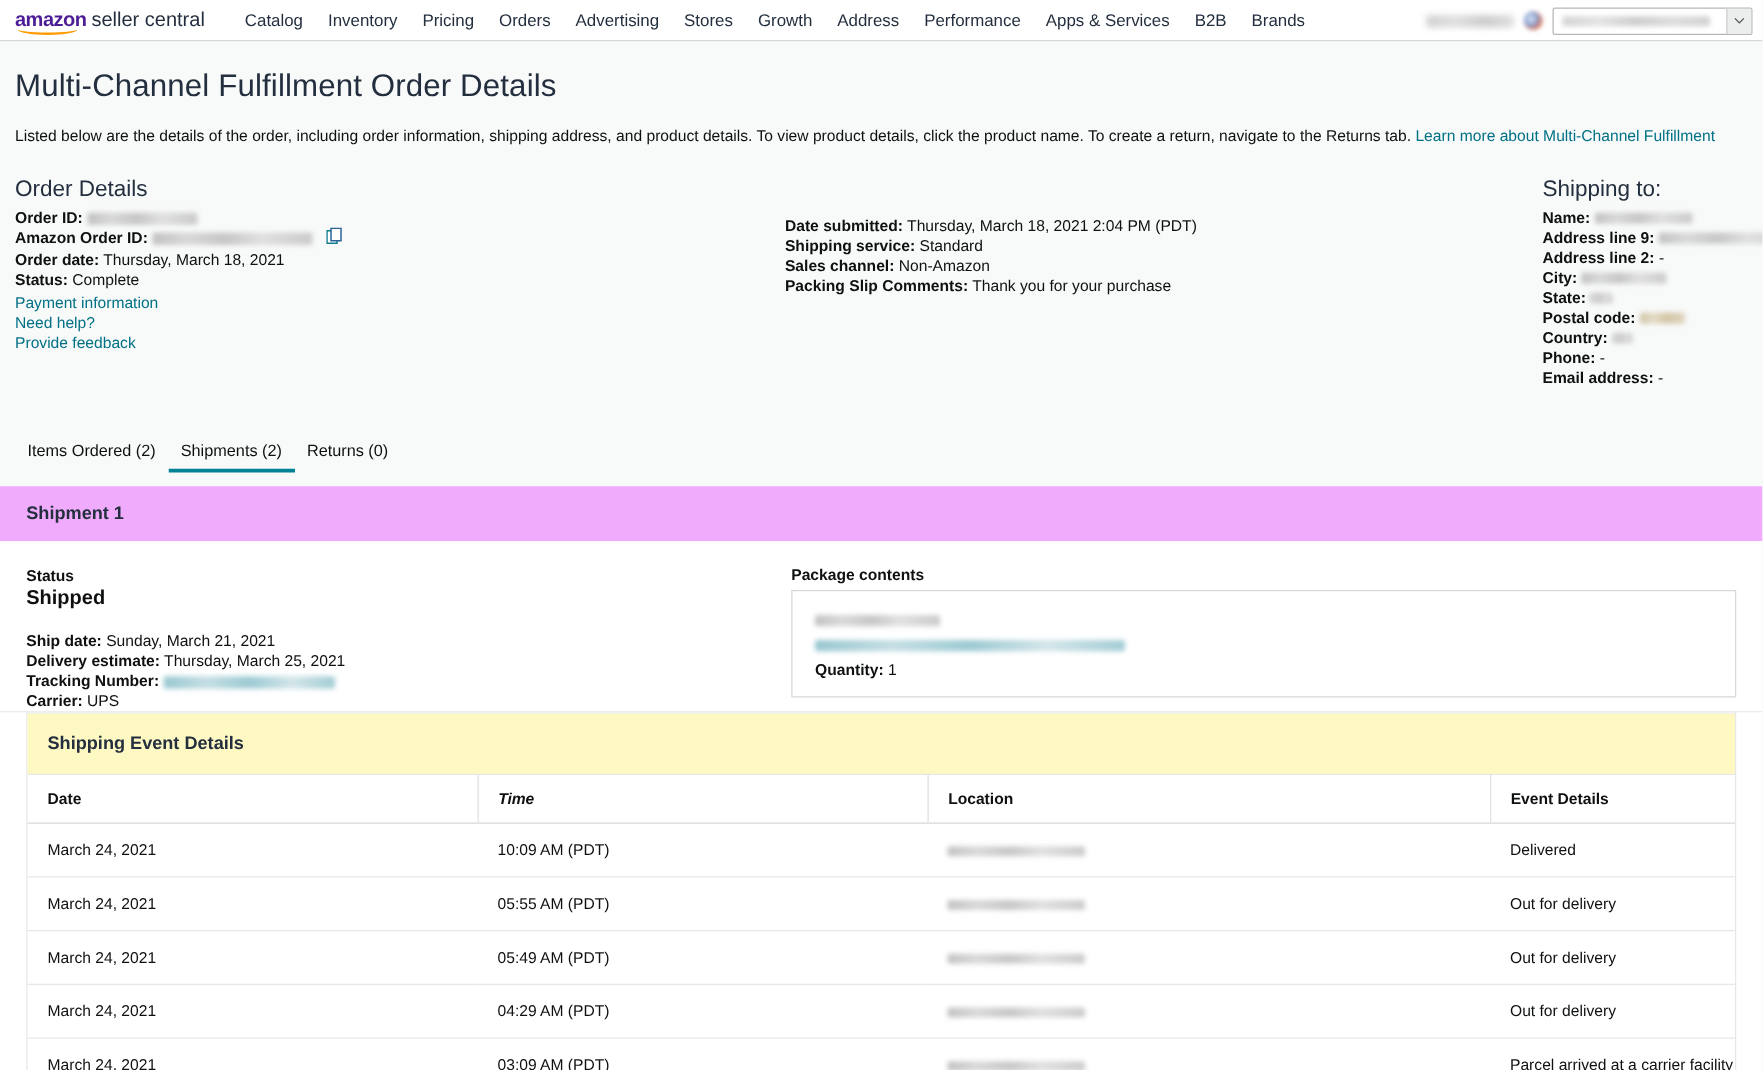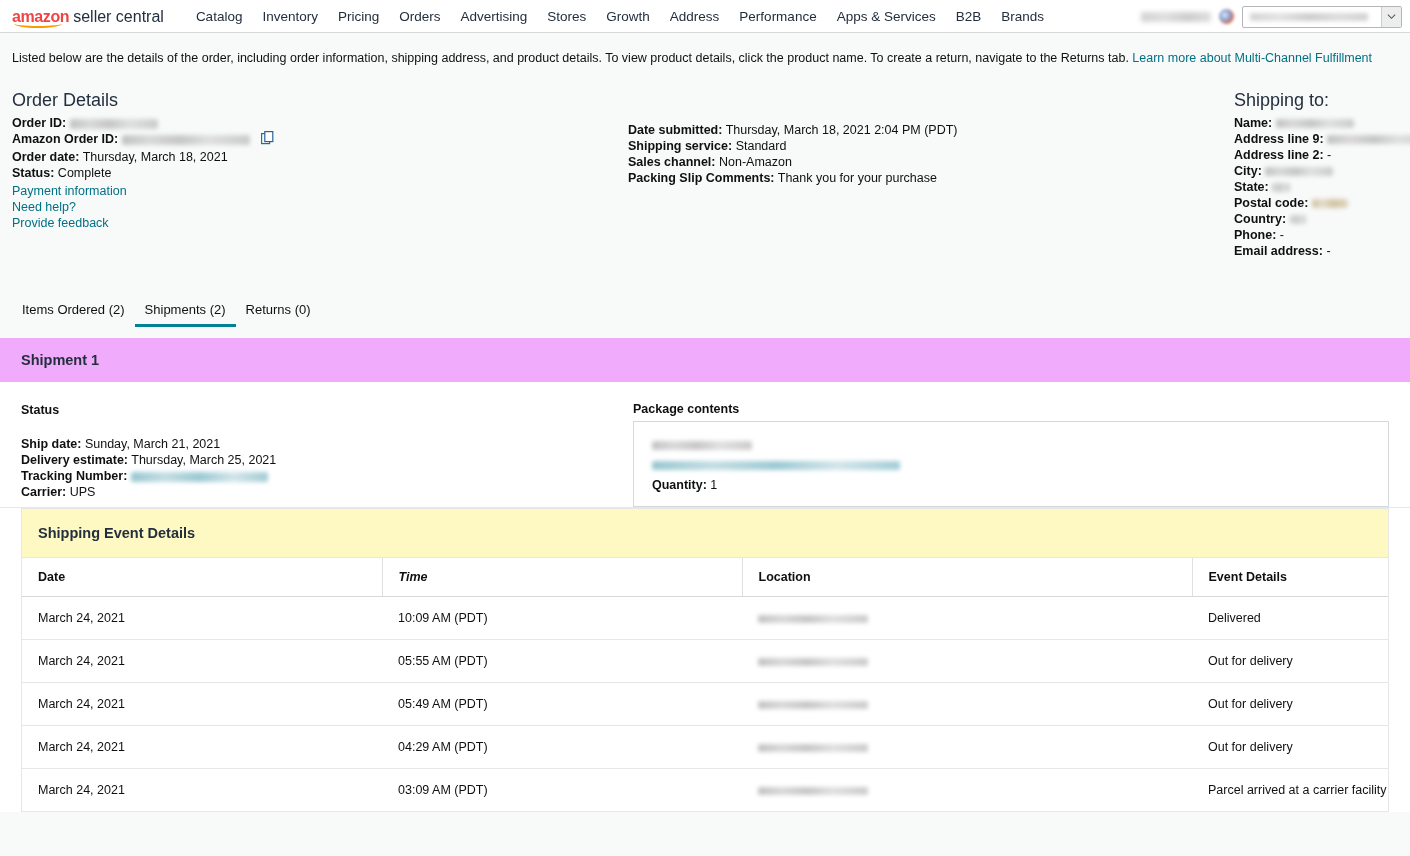--- a/index.html
+++ b/index.html
@@ -18,21 +18,21 @@
     background: #ffffff;
     border-bottom: 1px solid #d5d9d9;
     display: flex;
     align-items: center;
     padding: 0 10px 0 12px;
     position: relative;
   }
   .brand { display: flex; align-items: flex-start; margin-right: 22px; user-select: none; }
   .brand-amazon {
     font-size: 16px; font-weight: bold; letter-spacing: -0.4px;
-    color: #ef4444; line-height: 13px; position: relative;
+    color: #4c1d95; line-height: 13px; position: relative;
   }
   .brand-amazon::after {
     content: "";
     position: absolute;
     left: 2px; right: 7px; bottom: -5px; height: 7px;
     border-bottom: 2.2px solid #ff9900;
     border-radius: 0 0 60% 60%;
   }
   .brand-sc { font-size: 16px; color: #232f3e; margin-left: 4px; line-height: 13px; font-weight: 400; }
 
@@ -212,20 +212,21 @@
             <path d="M1 3 L5 7 L9 3" fill="none" stroke="#555" stroke-width="1.2"></path>
           </svg>
       </span>
     </span>
   </div>
 </div>
 
 <div class="mainwrap">
 <div class="page">
 
+  <h1 class="page-title">Multi-Channel Fulfillment Order Details</h1>
 
   <div class="page-sub">
     <span>Listed below are the details of the order, including order information, shipping address, and product details. To view product details, click the product name. To create a return, navigate to the Returns tab.</span>
     <span class="link">Learn more about Multi-Channel Fulfillment</span>
   </div>
 
   <div class="order-cols">
 
     <div class="col-left">
       <div class="sec-h">Order Details</div>
@@ -331,20 +332,21 @@
     <div class="tab">Returns (0)</div>
   </div>
 </div>
 
 <div class="ship-card">
   <div class="ship-head">Shipment 1</div>
 
   <div class="ship-body">
     <div class="ship-left">
       <div class="ship-status-label">Status</div>
+      <div class="ship-status-val">Shipped</div>
 
       <div class="ship-facts">
         <div class="kv">
           <b>Ship date</b><b>:</b>
           <span>Sunday, March 21, 2021</span>
         </div>
         <div class="kv">
           <b>Delivery estimate</b><b>:</b>
           <span>Thursday, March 25, 2021</span>
         </div>

